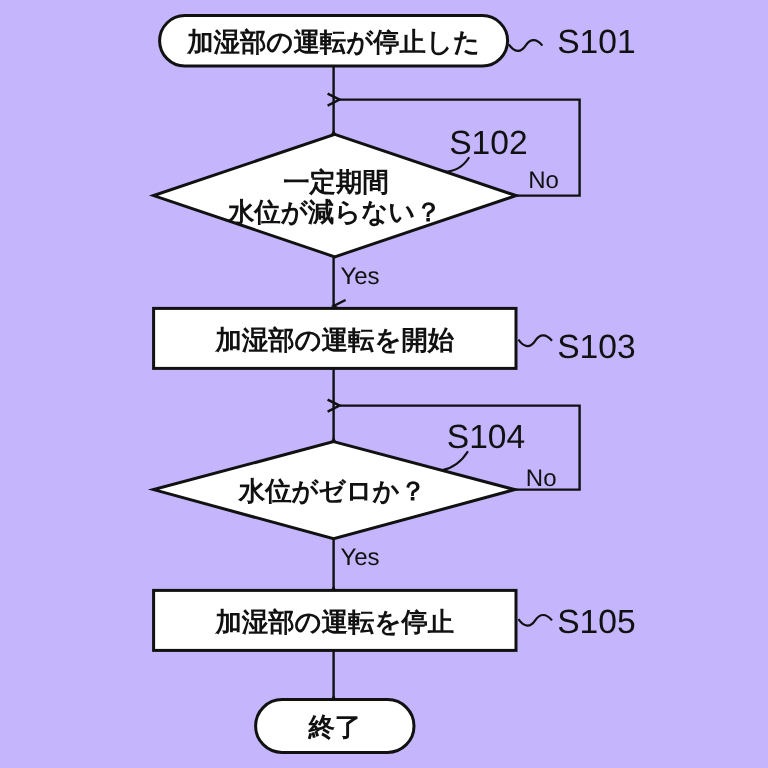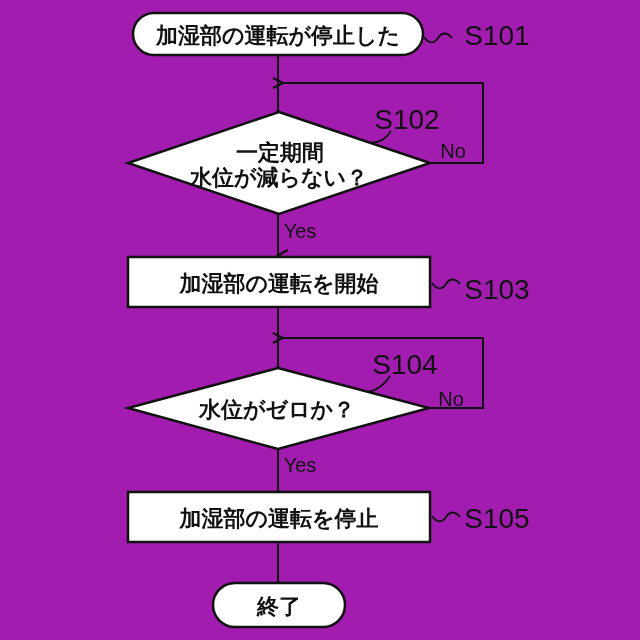--- a/index.html
+++ b/index.html
@@ -4,21 +4,21 @@
 <style>
   html, body {
     margin: 0;
     padding: 0;
     background: #ffffff;
   }
   .page {
     position: relative;
     width: 640px;
     height: 640px;
-    background: #a21caf;
+    background: #c4b5fd;
     font-family: "Liberation Sans", sans-serif;
   }
   svg { display: block; }
   .shape {
     fill: #ffffff;
     stroke: #111111;
     stroke-width: 2.5;
   }
   .connector {
     fill: none;

